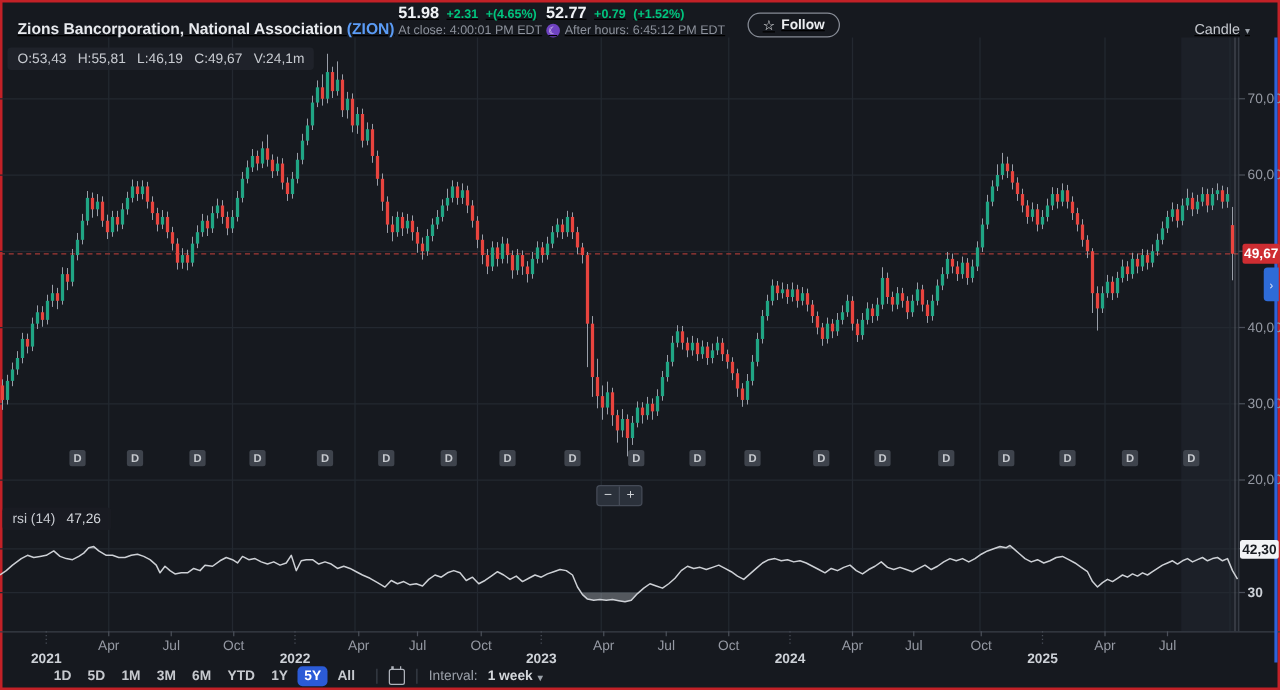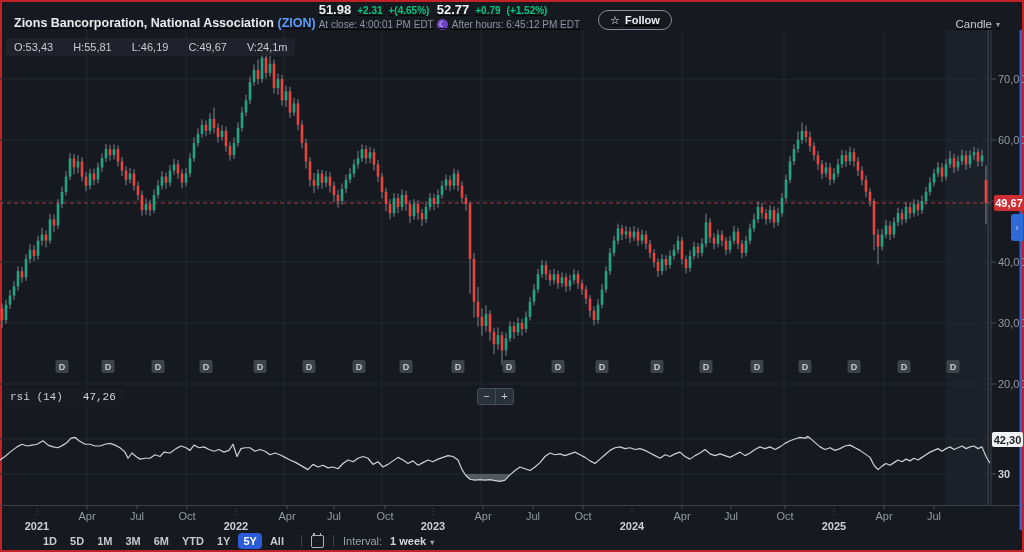--- a/index.html
+++ b/index.html
@@ -28,21 +28,21 @@
     margin-left:18px;margin-top:2px;display:flex;align-items:center;gap:5px;
     border:1px solid #878c96;border-radius:11px;height:20px;padding:0 11px;
     color:#eceef1;font-size:11px;font-weight:bold;background:transparent;cursor:pointer;
   }
   .star{font-size:11px;font-weight:normal;}
   .ctype{margin-left:auto;display:flex;align-items:center;gap:4px;margin-top:4px;
          color:#c6c9cf;font-size:11.5px;cursor:pointer;}
   .caret{font-size:8px;color:#9aa0a8;}
   .chip{
     position:absolute;z-index:1;background:rgba(33,37,45,.85);border-radius:3px;
-    color:#c9ccd2;font-size:11px;display:flex;gap:20px;padding:3px 8px;white-space:nowrap;
+    color:#c9ccd2;font-size:11px;display:flex;gap:9px;padding:3px 8px;white-space:nowrap;
   }
   .badge{position:absolute;z-index:1;font-size:11px;font-weight:bold;border-radius:2px;
          display:flex;align-items:center;justify-content:center;}
   .badge.red{left:994px;top:195px;width:30px;height:16px;background:#ce2d32;color:#fff;}
   .badge.white{left:992px;top:432px;width:31px;height:15px;background:#f2f3f5;color:#1a1d22;}
   .bluetab{position:absolute;z-index:1;left:1011px;top:214px;width:12px;height:27px;
            background:#2e6bd8;border-radius:3px 0 0 3px;color:#dfe6f8;font-size:9px;
            display:flex;align-items:center;justify-content:center;cursor:pointer;}
   .zoomctl{position:absolute;z-index:1;left:477px;top:388px;height:15px;display:flex;
            background:#2b313b;border:1px solid #454b57;border-radius:3px;overflow:hidden;}
@@ -728,21 +728,21 @@
 </header>
 
 <div class="chip" style="left:6px;top:38px;">
   <span>O:53,43</span>
   <span>H:55,81</span>
   <span>L:46,19</span>
   <span>C:49,67</span>
   <span>V:24,1m</span>
 </div>
 
-<div class="chip" style="left:2px;top:388px;background:rgba(25,28,34,.9);font-family:Liberation Mono, monospace;">
+<div class="chip" style="left:2px;top:406px;background:rgba(25,28,34,.9);">
   <span>rsi (14)</span>
   <span style="color:#d5d8dd;">47,26</span>
 </div>
 
 <div class="zoomctl">
   <span>−</span>
   <span>+</span>
 </div>
 
 <div class="badge red">49,67</div>

